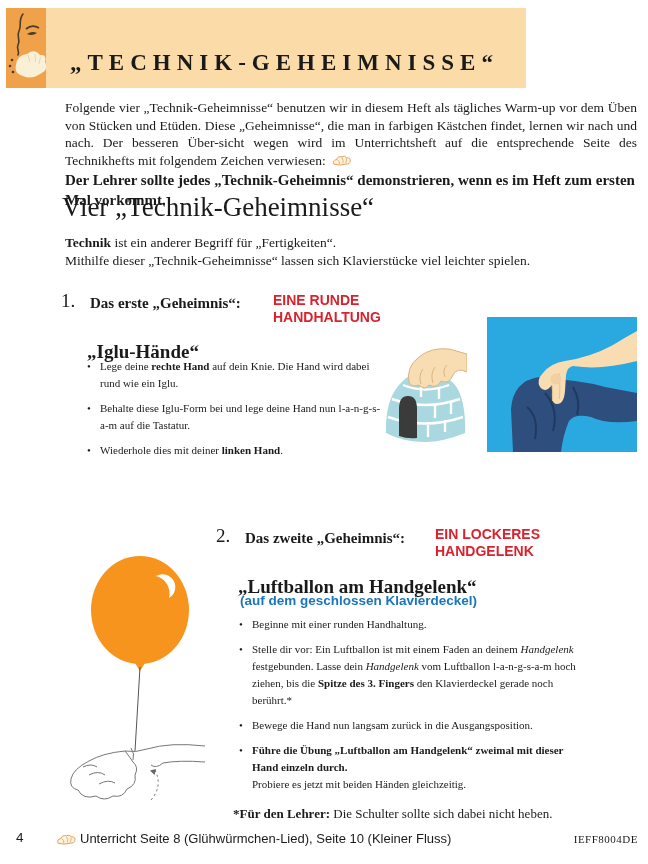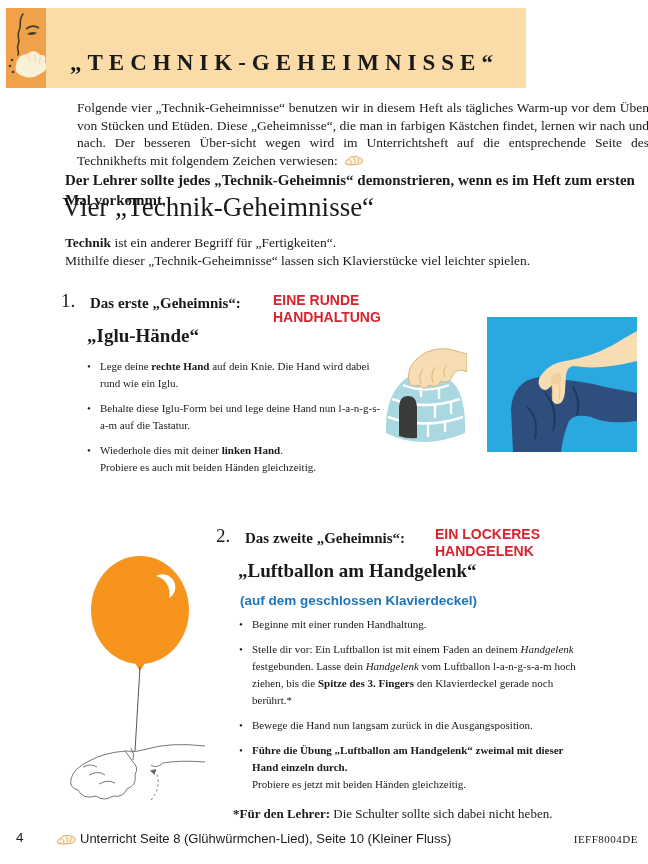--- a/index.html
+++ b/index.html
@@ -10,31 +10,31 @@
   }
   html,body{margin:0;padding:0;background:#ffffff;}
   .page{position:relative;width:648px;height:864px;background:#ffffff;overflow:hidden;
         font-family:"Liberation Serif", serif;color:var(--ink);}
   .abs{position:absolute;}
   
   .header-band{left:6px;top:8px;width:520px;height:80px;background:var(--band);}
   .header-icon-box{left:0;top:0;width:40px;height:80px;background:var(--square);}
   .header-title{left:64px;bottom:12px;font-size:23px;font-weight:bold;letter-spacing:6px;white-space:nowrap;}
   
-  .intro-p{left:65px;top:99px;width:572px;font-size:13.5px;line-height:17.5px;text-align:justify;margin-left:12px;}
+  .intro-p{left:65px;top:99px;width:572px;font-size:13.5px;line-height:17.5px;text-align:justify;}
   .inline-icon{display:inline-block;width:20px;height:13px;vertical-align:-2px;margin-left:3px;}
   .teacher-note{left:65px;top:154px;width:572px;font-size:15px;line-height:19.5px;font-weight:bold;margin-top:17px;}
   .main-heading{left:62px;top:192px;font-size:27px;font-weight:normal;}
   .sub-text{left:65px;top:234px;width:572px;font-size:13.5px;line-height:17.5px;}
   
   .sec-num{font-size:19px;}
   .sec-label{font-size:15px;font-weight:bold;}
   .sec-highlight{font-family:"Liberation Sans",sans-serif;font-size:14px;line-height:16.5px;
                  font-weight:bold;color:var(--red);white-space:pre-line;margin-left:28px;}
-  .sec-subtitle{font-size:19px;font-weight:bold;}
+  .sec-subtitle{font-size:19px;font-weight:bold;margin-top:16px;}
   .bullets{list-style:none;margin:0;padding:0;font-size:11px;line-height:17px;}
   .bullets li{position:relative;padding-left:13px;margin-bottom:8px;}
   .bullets li::before{content:"\2022";position:absolute;left:0;top:0;}
   .seg-b{font-weight:bold;}
   .seg-i{font-style:italic;}
   
   .s1-num{left:61px;top:290px;}
   .s1-label{left:90px;top:295px;}
   .s1-highlight{left:245px;top:292px;}
   .s1-subtitle{left:87px;top:325px;}
@@ -97,21 +97,21 @@
 
   <div class="abs sec-num s1-num">1.</div>
   <div class="abs sec-label s1-label">Das erste „Geheimnis“:</div>
   <div class="abs sec-highlight s1-highlight">EINE RUNDE
 HANDHALTUNG</div>
   <div class="abs sec-subtitle s1-subtitle">„Iglu-Hände“</div>
 
   <ul class="abs bullets s1-bullets">
     <li><span>Lege deine </span><span class="seg-b">rechte Hand</span><span> auf dein Knie. Die Hand wird dabei rund wie ein Iglu.</span></li>
     <li><span>Behalte diese Iglu-Form bei und lege deine Hand nun l-a-n-g-s-a-m auf die Tastatur.</span></li>
-    <li><span>Wiederhole dies mit deiner </span><span class="seg-b">linken Hand</span><span>.</span><br><span>Probiere es auch mit beiden Händen gleichzeitig.</span></li>
+    <li><span>Wiederhole dies mit deiner </span><span class="seg-b">linken Hand</span><span>.</span><br></li>
   </ul>
 
   <div class="abs igloo">
     <svg viewBox="0 0 84 113" aria-hidden="true">
       <path d="M3 96 Q2 64 16 48 Q28 34 42 34 Q60 34 72 48 Q83 62 82 96 Q60 105 42 105 Q20 105 3 96 Z" style="fill:var(--igloo)"></path>
       <path d="M5 80 Q42 93 80 80 M9 62 Q42 74 77 62 M20 48 Q42 57 66 48" stroke="#FFFFFF" stroke-width="2.4" fill="none"></path>
       <path d="M25 85 V97 M45 88 V100 M62 83 V95 M32 66 V79 M52 68 V81 M68 64 V77 M38 50 V60 M56 52 V62" stroke="#FFFFFF" stroke-width="2.4"></path>
       <path d="M16 99 L16 72 Q16 59 25 59 Q34 59 34 72 L34 101 Q24 102 16 99 Z" fill="#3B3B3B"></path>
       <path d="M26 45 Q23 30 36 20 Q48 10 66 12 L84 17 L84 35 Q74 30 70 38 Q66 48 58 44 Q54 52 46 48 Q42 54 36 48 Q28 51 26 45 Z" style="fill:var(--skin)" stroke="#D9B37E" stroke-width="1"></path>
       <path d="M38 47 Q35 39 40 32 M50 46 Q47 37 52 30 M62 40 Q59 33 64 28" stroke="#D9B37E" stroke-width="1" fill="none"></path>

